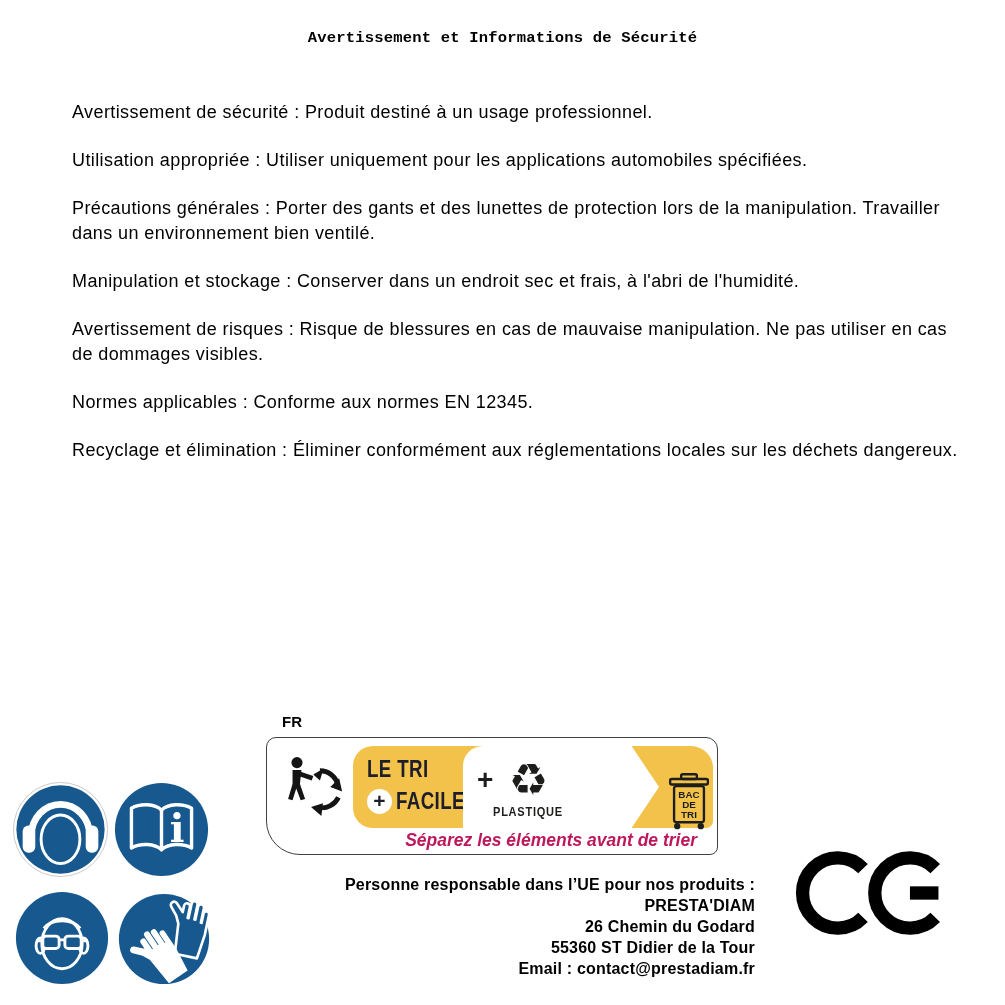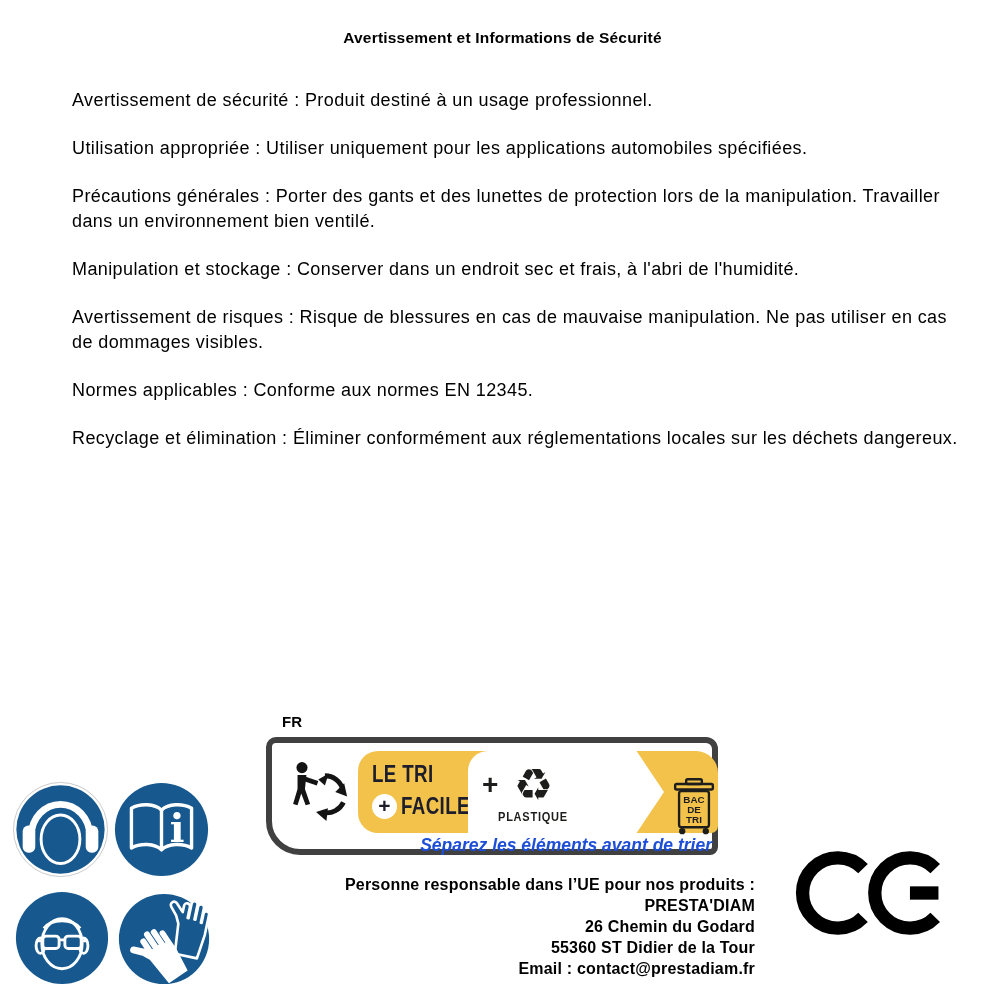--- a/index.html
+++ b/index.html
@@ -1,35 +1,35 @@
 <!DOCTYPE html>
 <html><head>
 <meta charset="utf-8">
 <style>
   html,body{margin:0;padding:0;background:#fff;}
   #page{position:relative;width:1005px;height:1005px;background:#ffffff;overflow:hidden;
         font-family:"Liberation Sans",sans-serif;color:#000;}
 
   
   .doc-title{position:absolute;top:29px;left:0;width:1005px;text-align:center;
-             font-size:15.5px;font-weight:700;letter-spacing:.2px;}
+             font-size:15.5px;font-weight:700;letter-spacing:.2px;font-family:Liberation Mono, monospace;}
 
   
   .body-text{position:absolute;left:72px;top:84px;width:895px;font-size:18px;
              line-height:25px;letter-spacing:.4px;}
-  .body-text p{margin:4px 0 23px 0;}
+  .body-text p{margin:16px 0 23px 0;}
 
   
   .pictos{position:absolute;left:10px;top:779px;width:212px;height:212px;}
   .picto{position:absolute;}
 
   
   .fr-tag{position:absolute;left:282px;top:713px;font-size:15px;font-weight:700;}
   .tri-box{position:absolute;left:266px;top:737px;width:452px;height:118px;background:#fff;
-           border:6px solid #404040;box-sizing:border-box;
+           border:1px solid #404040;box-sizing:border-box;
            border-radius:10px 12px 8px 34px;padding-left:12px;}
   .triman{position:absolute;left:10px;top:10px;width:74px;height:84px;}
   .tri-band{position:absolute;left:86px;top:8px;width:360px;height:82px;background:#F2C24B;
             border-radius:20px 22px 7px 20px;}
   .letri{position:absolute;left:14px;top:9px;width:130px;color:#1D1D2B;}
   .letri-l1{font-size:24px;font-weight:700;transform:scaleX(.78);transform-origin:0 0;
             white-space:nowrap;letter-spacing:.5px;}
   .letri-l2{display:flex;align-items:center;margin-top:4px;}
   .plus-circle{width:25px;height:25px;border-radius:50%;background:#fff;color:#1D1D2B;
                display:flex;align-items:center;justify-content:center;font-size:21px;
@@ -42,22 +42,22 @@
              display:flex;align-items:center;justify-content:flex-start;
              padding-left:12px;box-sizing:border-box;}
   .material{display:flex;flex-direction:column;align-items:center;width:66px;}
   .material .m-label{font-size:12px;font-weight:700;letter-spacing:.8px;color:#1D1D1B;
                      margin-top:1px;transform:scaleX(.92);}
   .m-icon{height:48px;display:flex;align-items:center;justify-content:center;}
   .m-plus{font-size:28px;font-weight:700;color:#1D1D1B;margin:0 2px 14px 2px;}
   .recycle-glyph{font-family:"DejaVu Sans",sans-serif;font-size:44px;line-height:44px;
                  color:#1D1D1B;}
   .bin-wrap{position:absolute;left:314px;top:19px;width:44px;height:72px;text-align:right;}
-  .separez{position:absolute;right:0;top:92px;font-size:17.5px;font-weight:700;
-           font-style:italic;color:#1d4ed8;white-space:nowrap;}
+  .separez{position:absolute;right:20px;top:92px;font-size:17.5px;font-weight:700;
+           font-style:italic;color:#be185d;white-space:nowrap;}
 
   
   .resp-block{position:absolute;left:250px;top:874px;width:505px;text-align:right;
               font-size:16px;font-weight:700;line-height:21px;letter-spacing:.2px;}
 
   
   .ce{position:absolute;left:795px;top:845px;width:152px;height:96px;}
   .sr-only{position:absolute;width:1px;height:1px;overflow:hidden;clip:rect(0 0 0 0);}
 </style>
 </head>

